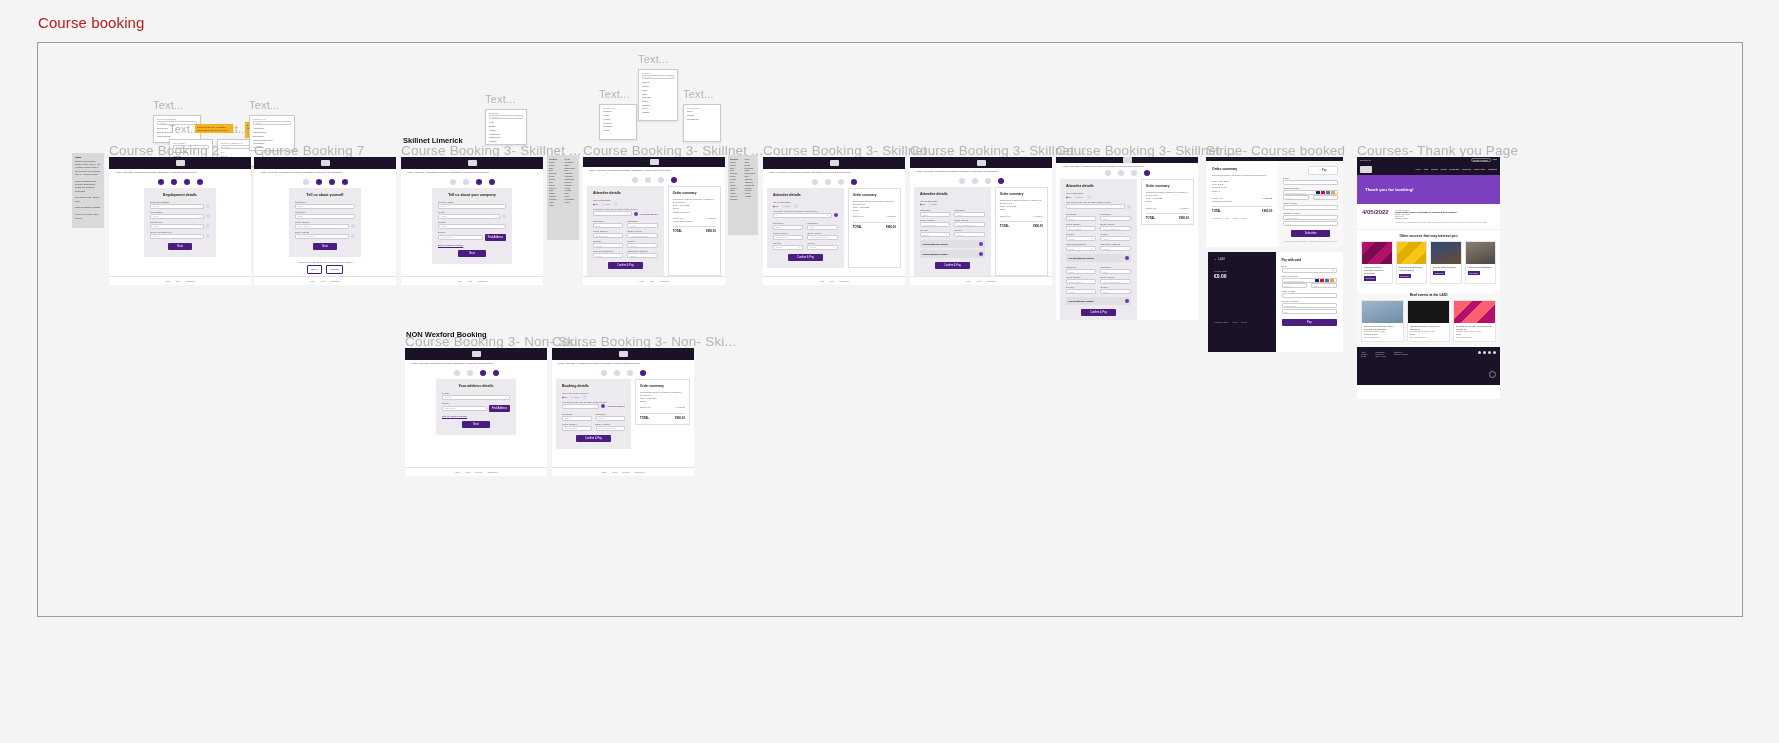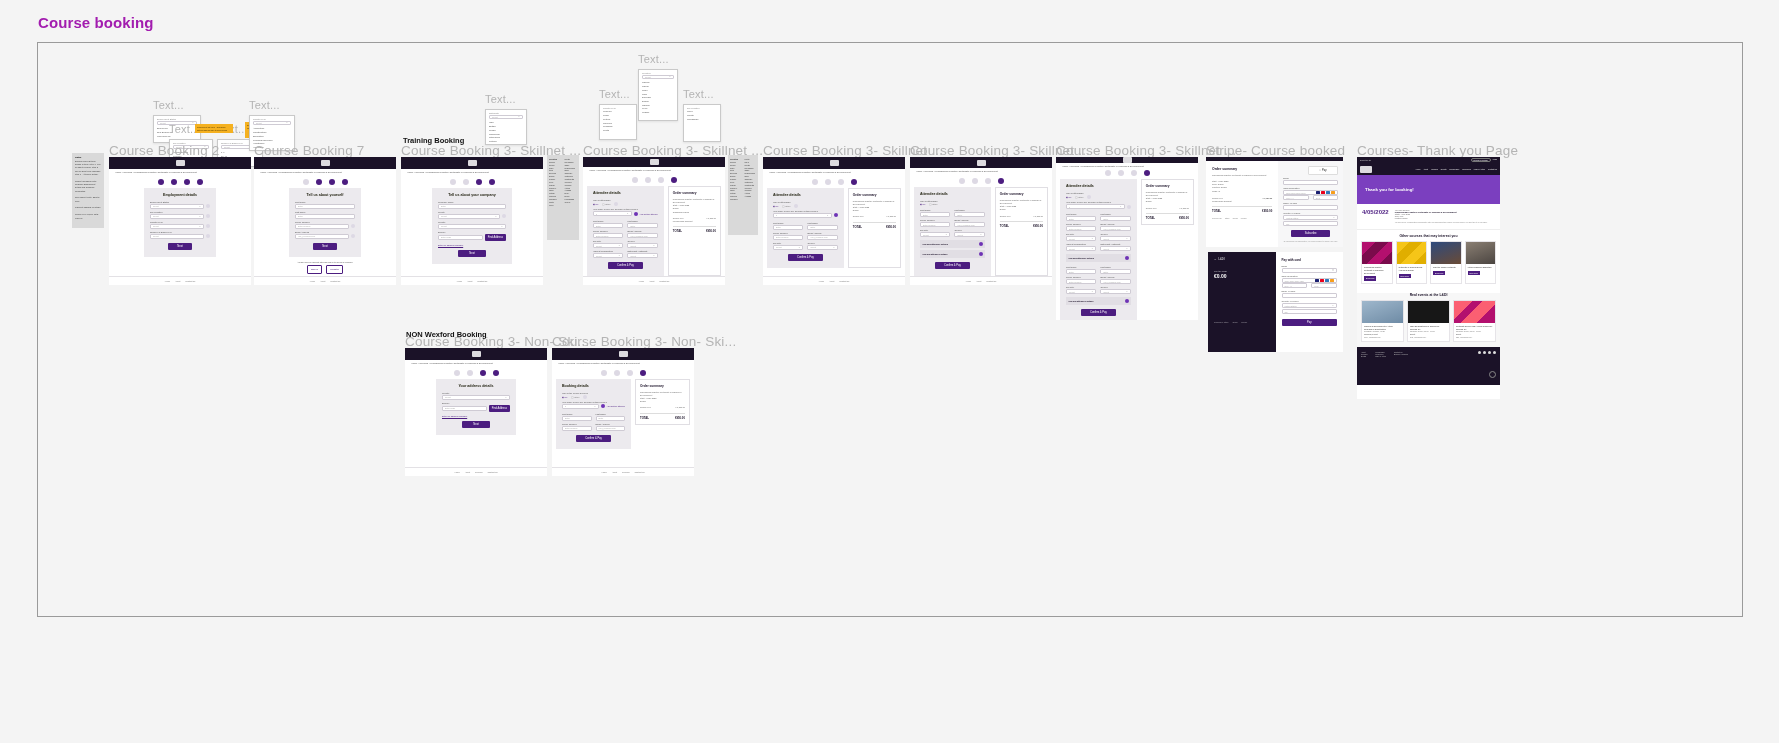--- a/index.html
+++ b/index.html
@@ -14,22 +14,22 @@
     position: relative;
     width: 1779px;
     height: 743px;
     background: #f4f4f4;
     overflow: hidden;
   }
   .page-title {
     position: absolute;
     left: 38px; top: 14px;
     font-size: 15px;
-    font-weight: bold;
-    color: #a21caf;
+    font-weight: normal;
+    color: #b91c1c;
     letter-spacing: .1px;
   }
   .canvas {
     position: absolute;
     left: 37px; top: 42px;
     width: 1706px; height: 575px;
     border: 1px solid #9a9a9a;
     background: #f4f4f4;
   }
   
@@ -483,21 +483,21 @@
           <div class="btn-ghost">Register</div>
         </div>
         <div class="foot">
           <span>Home</span>
           <span>About</span>
           <span>Contact Us</span>
         </div>
       </div>
     </div>
 
-    <div class="section-label" style="left:365px; top:93px;">Training Booking</div>
+    <div class="section-label" style="left:365px; top:93px;">Skillnet Limerick</div>
 
     <div class="frame" style="left:363px; top:114px; width:142px; height:128px;">
       <div class="frame-title">Course Booking 3- Skillnet ...</div>
       <div class="mock" style="left:0; top:0; width:142px; height:128px; display:flex; flex-direction:column;">
         <div class="mock-nav">
           <div class="mock-logo"></div>
         </div>
         <div class="crumb">Home / Courses / Professional Practice Certificate in Training &amp; Development</div>
         <div class="steps">
           <span class="dot"></span>

